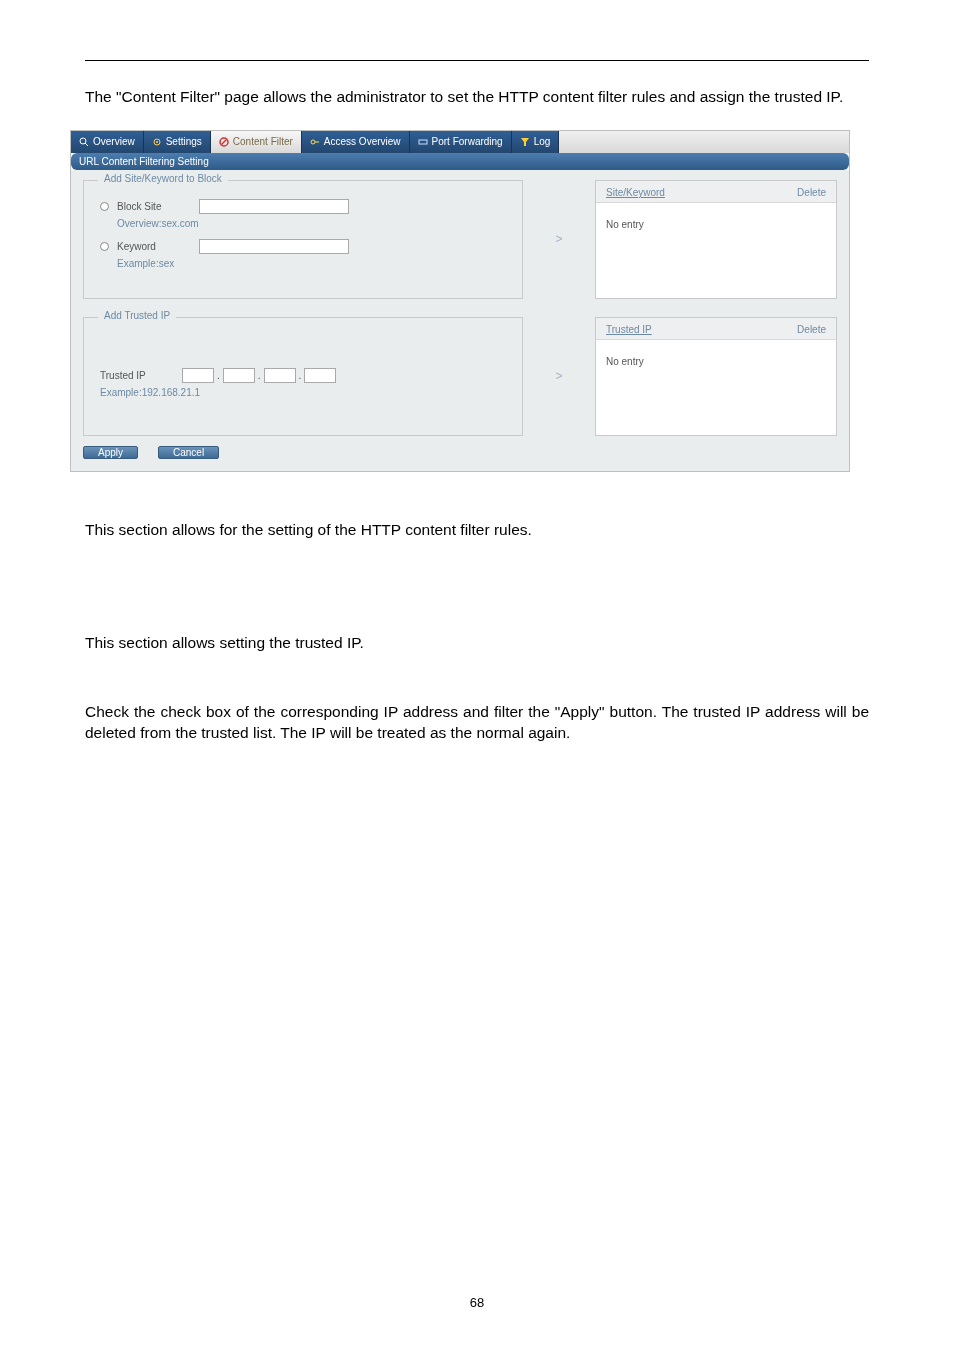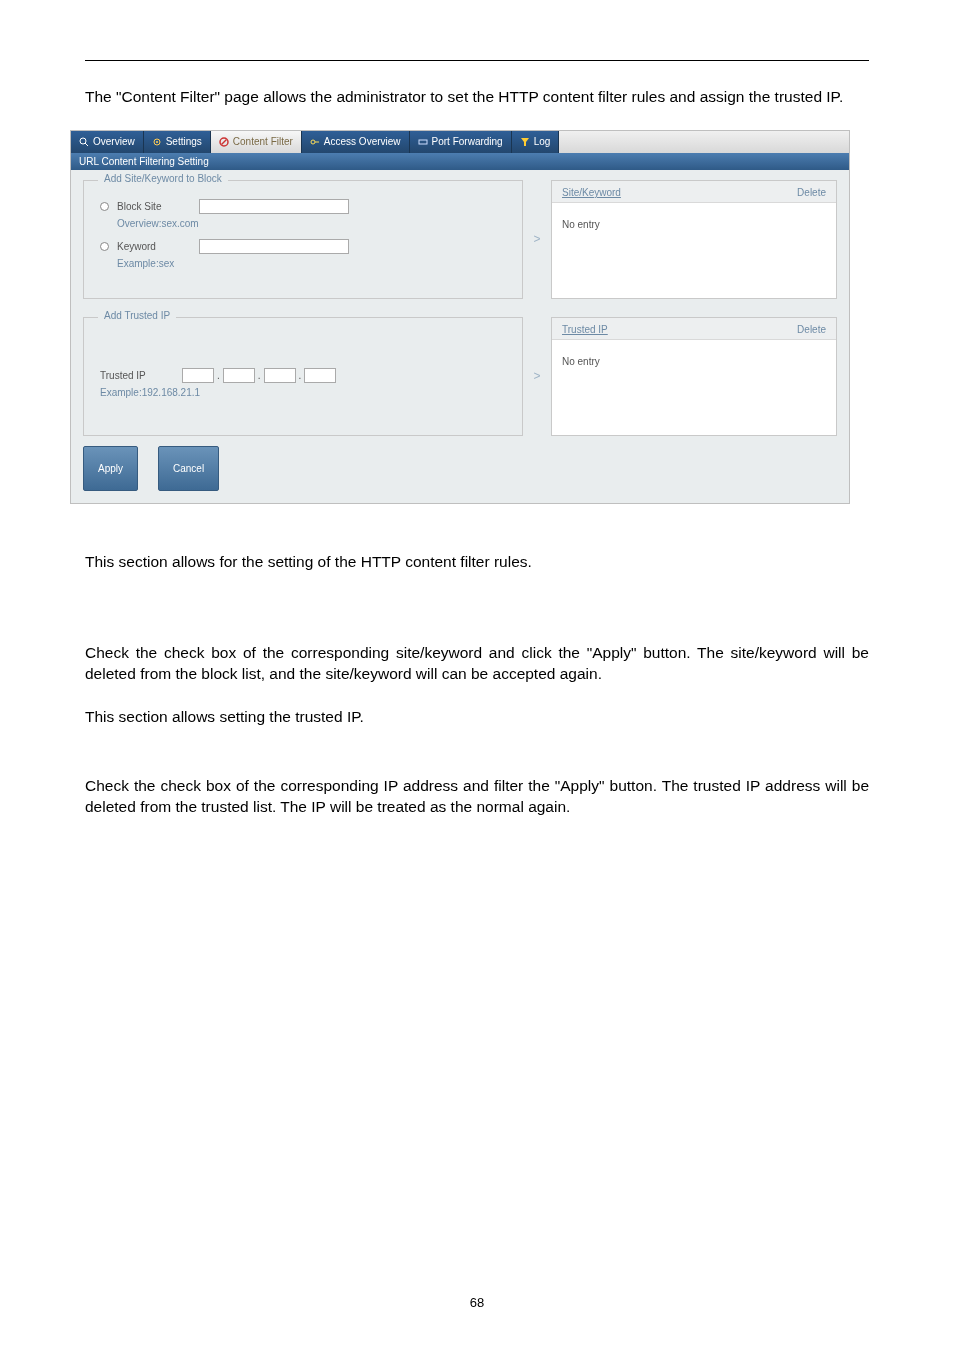--- a/index.html
+++ b/index.html
@@ -66,28 +66,30 @@
   }
   .tab-filler {
     flex: 1;
     background: linear-gradient(#f0f0f0, #d8d8d8);
   }
   .subheader {
     background: linear-gradient(#4c7db0, #2f5a87);
     color: #fff;
     font-size: 10px;
     padding: 3px 8px;
+    border-radius: 6px;
   }
   .panel-body {
     background: #e9edee;
     padding: 10px 12px 12px 12px;
   }
   .row2 {
     display: flex;
     align-items: stretch;
+    gap: 22px;
   }
   .fieldset {
     border: 1px solid #c9c9c9;
     position: relative;
     padding: 18px 16px 16px 16px;
     background: #e9edee;
   }
   .fieldset .legend {
     position: absolute;
     top: -8px;
@@ -183,21 +185,21 @@
   }
   .btn-row {
     display: flex;
     gap: 20px;
     padding-top: 10px;
   }
   .btn {
     background: linear-gradient(#6a93b9, #3e6a94);
     color: #fff;
     font-size: 10px;
-    padding: 16px 14px;
+    padding: 0 14px;
     border: 1px solid #365b7f;
     border-radius: 2px;
   }
   .page-num {
     position: absolute;
     bottom: 40px;
     left: 0; right: 0;
     text-align: center;
     font-size: 13px;
     color: #000;
@@ -329,20 +331,19 @@
       <div class="btn-row">
         <span class="btn">Apply</span>
         <span class="btn">Cancel</span>
       </div>
     </div>
   </div>
 
   <div class="spacer-md"></div>
   <div class="body-text">This section allows for the setting of the HTTP content filter rules.</div>
   <div class="spacer-lg"></div>
-  <div class="body-text">Check the check box of the corresponding site/keyword and click the "Apply" button. The site/keyword will be deleted from the block list, and the site/keyword will can be accepted again.</div>
   <div class="spacer-sm"></div>
   <div class="body-text">This section allows setting the trusted IP.</div>
   <div class="spacer-md"></div>
   <div class="body-text">Check the check box of the corresponding IP address and filter the "Apply" button. The trusted IP address will be deleted from the trusted list. The IP will be treated as the normal again.</div>
 
   <div class="page-num">68</div>
 </div>
 
 </body></html>

